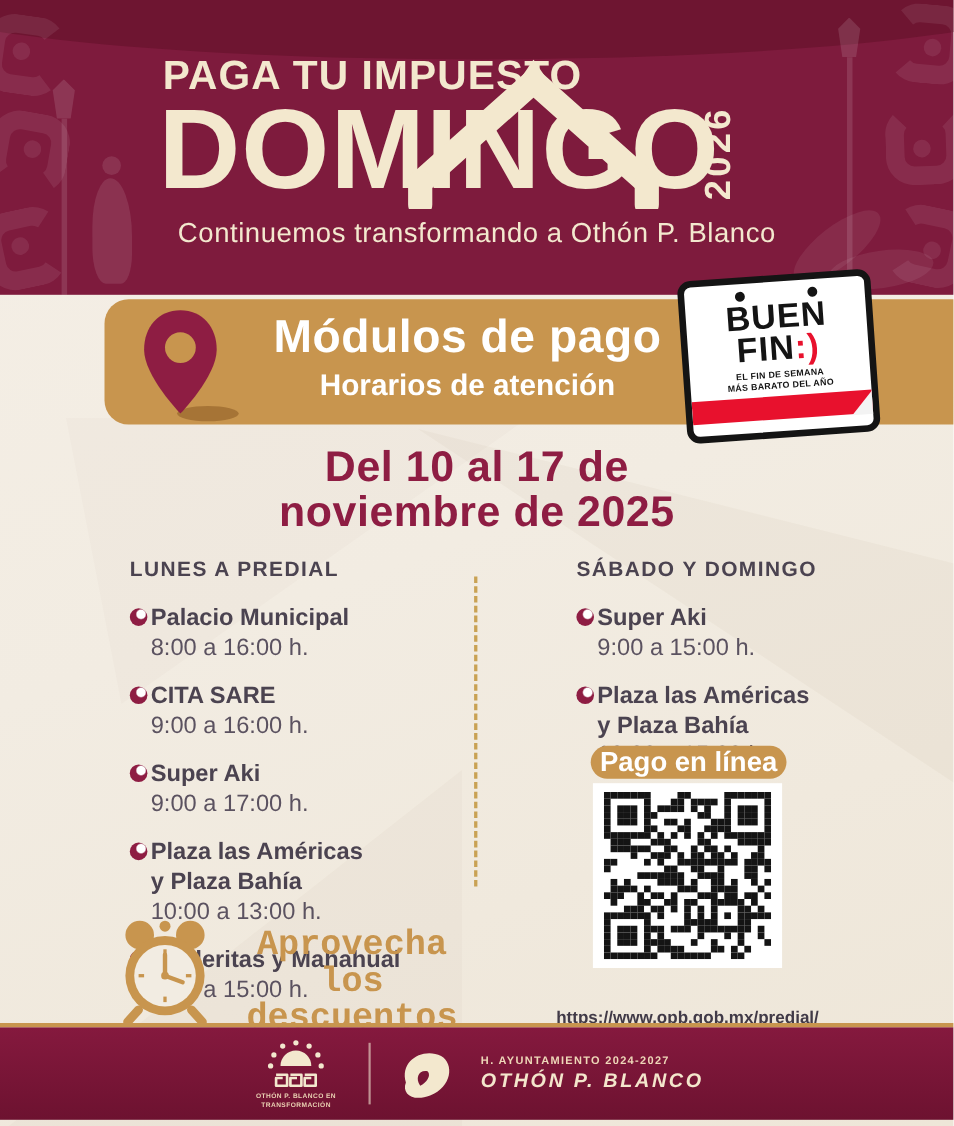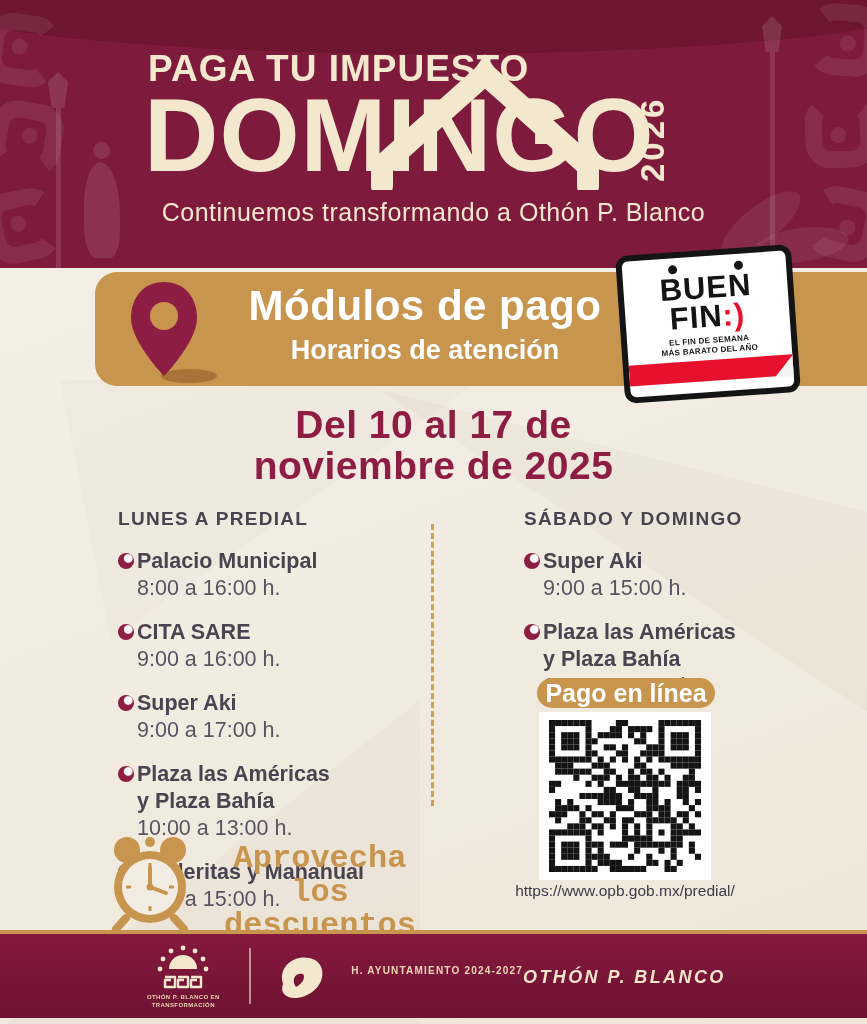--- a/index.html
+++ b/index.html
@@ -68,36 +68,36 @@
   .bullet{flex:none; width:16px; height:16px; margin-top:5px; border-radius:50%;
           background:radial-gradient(circle at 64% 34%, #ffffff 0 25%, var(--maroon-deep) 34% 100%);}
   .place-name{font-size:21.5px; font-weight:bold; color:var(--charcoal); line-height:27px; white-space:pre-line;}
   .place-hours{font-size:21.5px; color:#5b5260; line-height:27px;}
   .divider-dashed{position:absolute; left:431px; top:524px; height:282px; border-left:3px dashed #c9a254;}
 
   
   .pay-pill{position:absolute; left:537px; top:678px; width:178px; height:30px; background:var(--gold);
             border-radius:16px; color:#ffffff; font-size:25px; font-weight:bold; display:flex; align-items:center; justify-content:center; cursor:pointer;}
   .qr-box{position:absolute; left:539px; top:712px; width:172px; height:168px; background:#ffffff; display:flex; align-items:center; justify-content:center;}
-  .url{position:absolute; left:500px; top:882px; width:250px; text-align:center; font-size:15.5px; font-weight:normal; color:#413a47;}
+  .url{position:absolute; left:500px; top:917px; width:250px; text-align:center; font-size:15.5px; font-weight:bold; color:#413a47;}
 
   
   .clock-wrap{position:absolute; left:100px; top:830px;}
   .discount{position:absolute; left:198px; top:842px; width:244px; text-align:center;
             color:var(--gold); font-size:32px; font-weight:800; line-height:1.05;font-family:Liberation Mono, monospace;}
 
   
   .footer-goldline{position:absolute; left:0; top:930px; width:867px; height:4px; background:var(--gold);}
   .footer{position:absolute; left:0; top:934px; width:867px; height:84px;
           background:linear-gradient(180deg,#85193e,#6d1230);
           display:flex; align-items:center; justify-content:center; gap:24px;}
   .sun-block{display:flex; flex-direction:column; align-items:center; width:84px;}
   .sun-caption{font-size:6px; font-weight:bold; letter-spacing:.4px; color:#ead2b3; text-align:center; line-height:1.35; margin-top:2px;}
   .f-divider{width:2px; height:56px; background:rgba(242,230,210,.6);}
-  .gov-text{display:flex; }
+  .gov-text{display:flex; flex-direction:column;}
   .gov-line1{font-size:10px; font-weight:bold; letter-spacing:1.2px; color:#eed7b8;}
   .gov-line2{font-size:18px; font-weight:800; letter-spacing:2.4px; color:#f4e6cc; margin-top:2px;font-style:italic;}
 </style>
 </head>
 <body>
 
 <div class="page">
 
   <div class="facet f1"></div>
   <div class="facet f2"></div>

